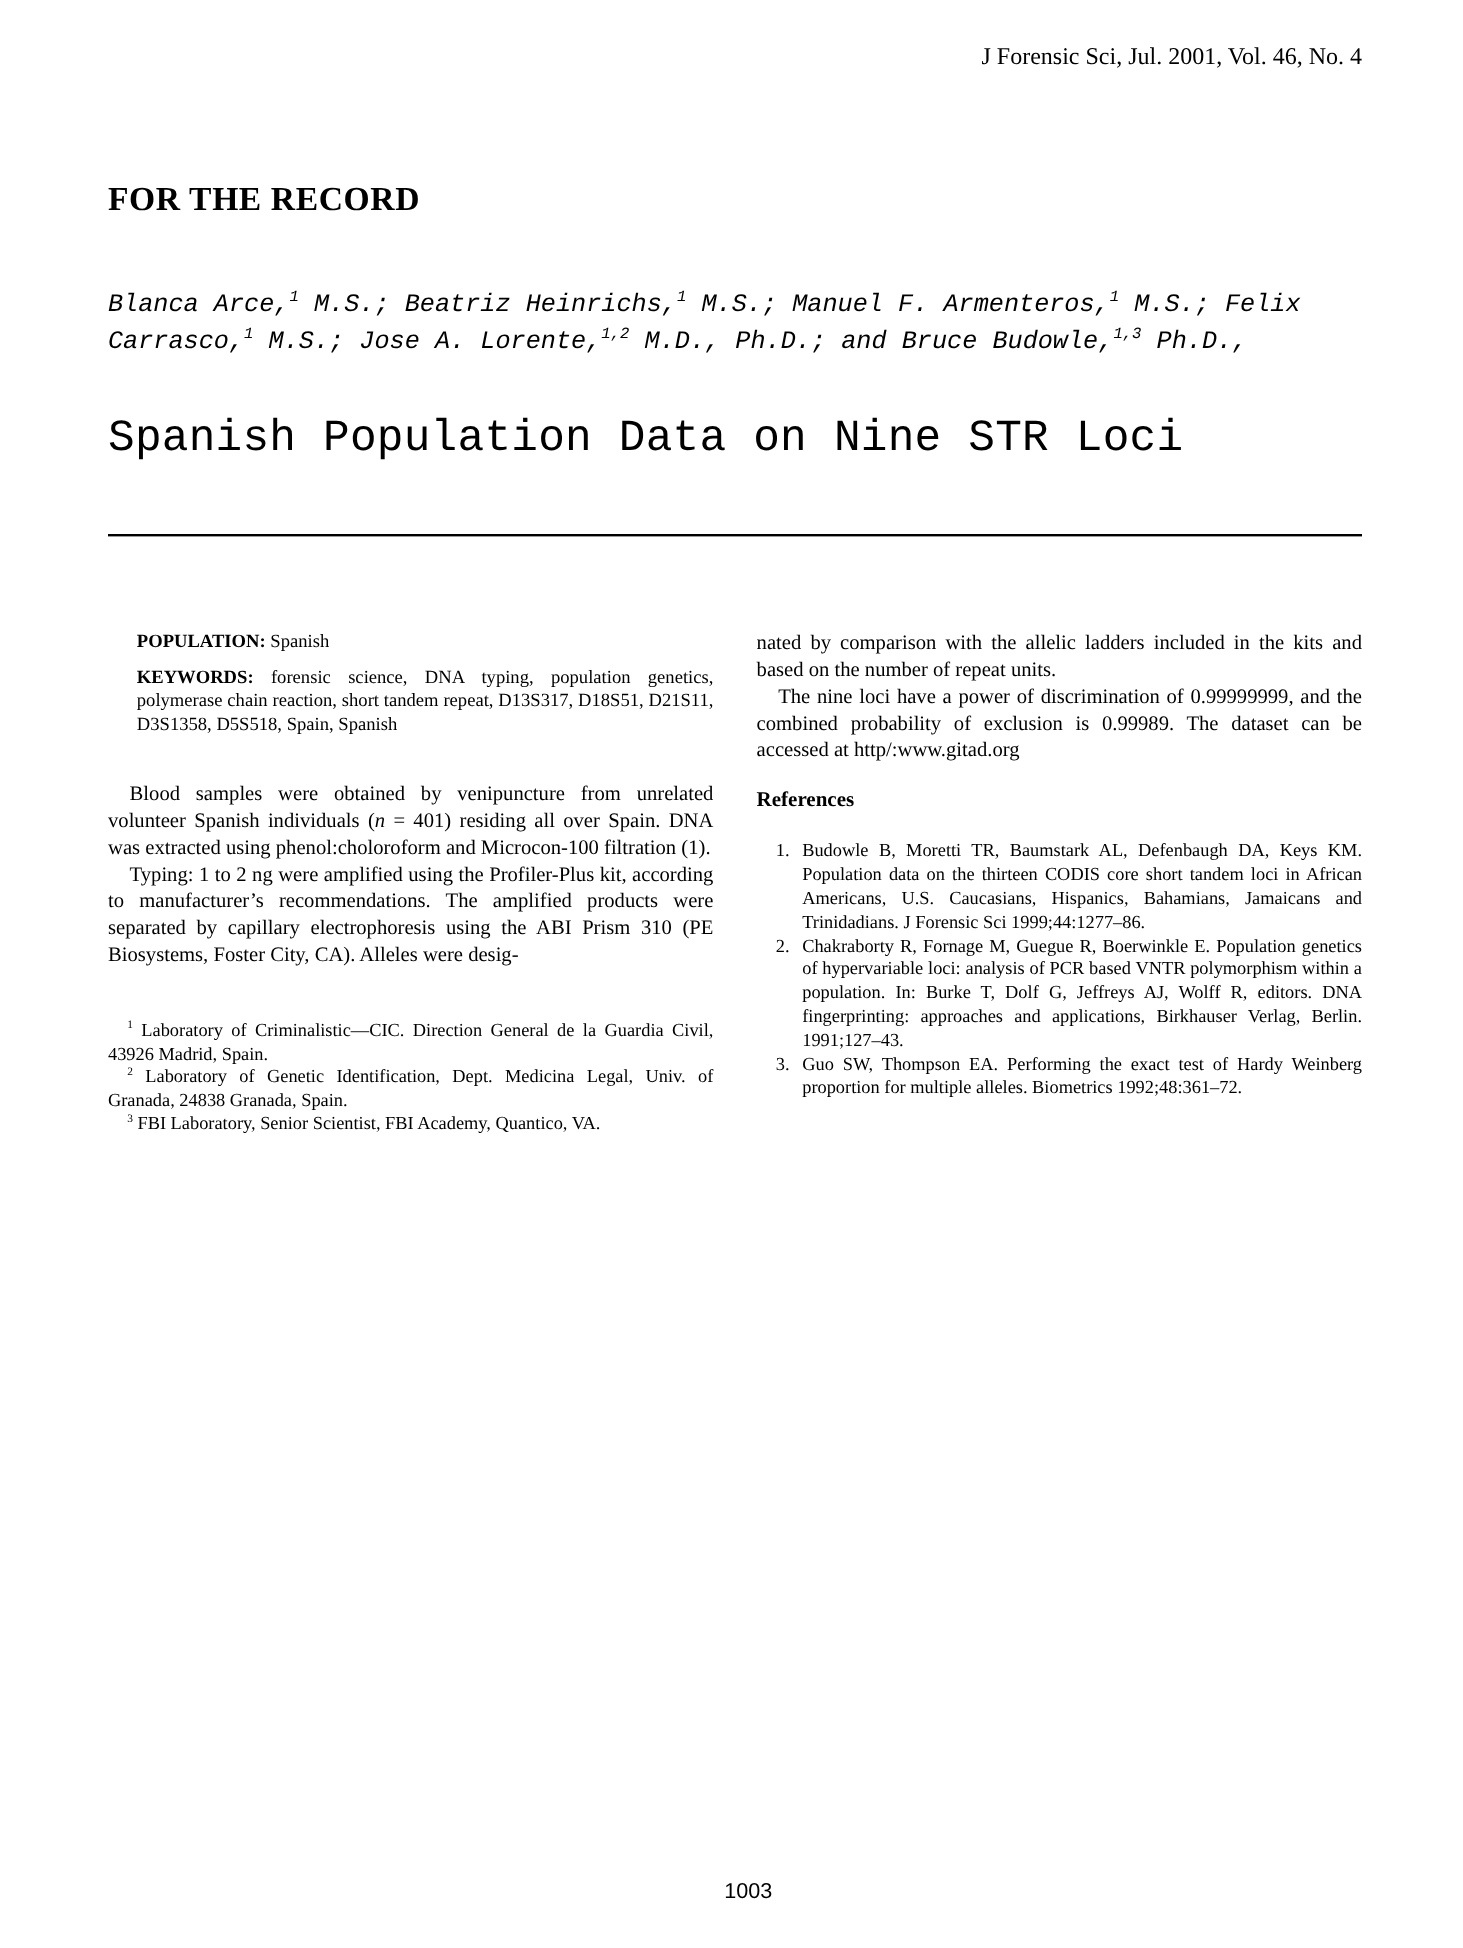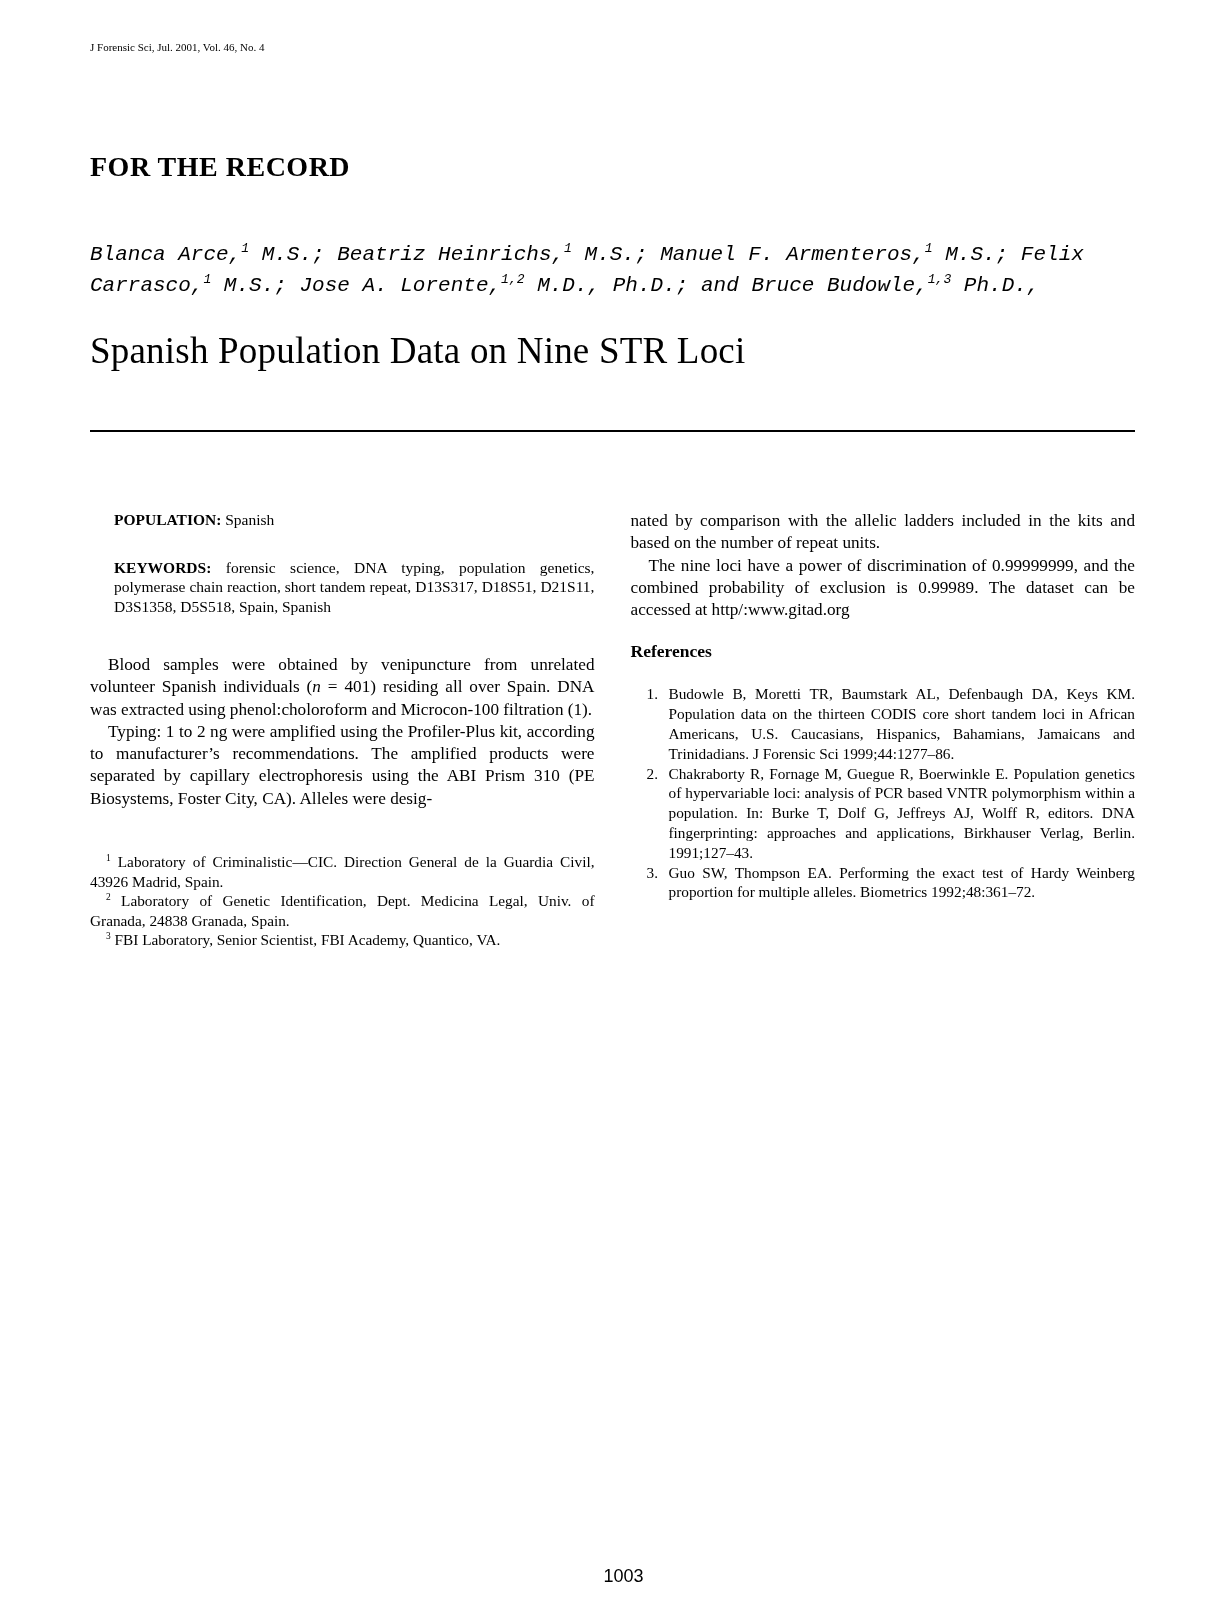--- a/index.html
+++ b/index.html
@@ -9,44 +9,44 @@
     width: 1219px;
     height: 1623px;
     margin: 0 auto;
     background: #ffffff;
     color: #000000;
     font-family: "Liberation Serif", serif;
     padding: 38px 84px 0 90px;
     overflow: hidden;
   }
   .running-head {
-    text-align: left;
-    font-size: 11px;
+    text-align: right;
+    font-size: 20px;
     line-height: 19px;
   }
   .section-label {
     margin-top: 94px;
     font-size: 28px;
     font-weight: bold;
     letter-spacing: 0.5px;
   }
   .authors {
     margin-top: 56px;
     font-style: italic;
     font-size: 21px;
     line-height: 31px;
     font-family: Liberation Mono, monospace;
   }
   .authors sup, .footnote sup {
     font-size: 0.62em;
     line-height: 0;
   }
   .article-title {
-    margin-top: 28px;
-    font-family: Liberation Serif, serif;
+    margin-top: 44px;
+    font-family: Liberation Mono, monospace;
     font-weight: 400;
     font-size: 37px;
     letter-spacing: 0.2px;
   }
   .title-rule {
     margin-top: 58px;
     border: none;
     border-top: 2.5px solid #000;
     height: 0;
   }
@@ -55,21 +55,21 @@
     gap: 36px;
     margin-top: 78px;
   }
   .col { width: 505px; }
   .meta {
     font-size: 15.5px;
     line-height: 19.5px;
     padding-left: 24px;
     text-align: justify;
   }
-  .population { margin-bottom: 28px; }
+  .population { margin-bottom: 10px; }
   .keywords { margin-bottom: 38px; }
   .body-para {
     font-size: 17.2px;
     line-height: 22.3px;
     text-align: justify;
   }
   .indent { text-indent: 18px; }
   .footnotes {
     margin-top: 42px;
     font-size: 15.3px;

